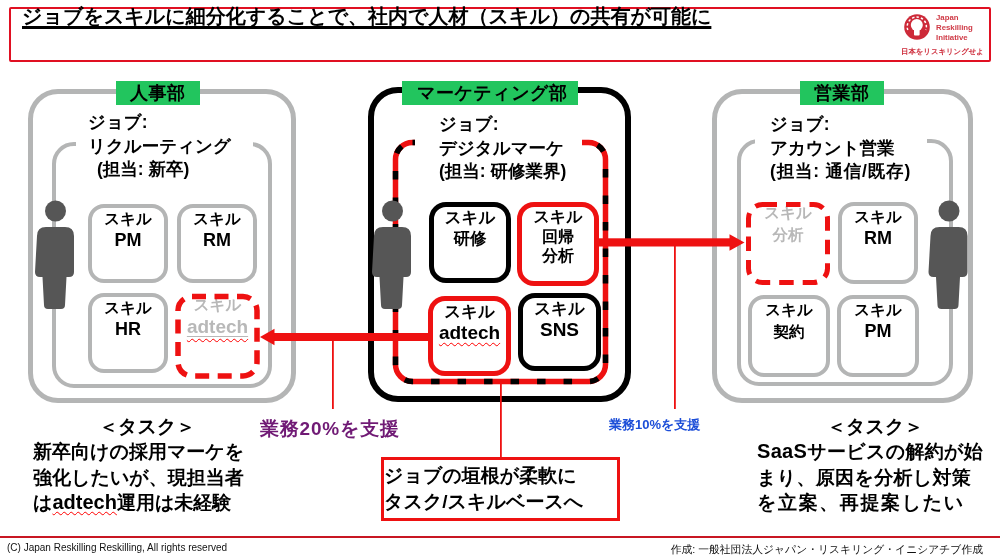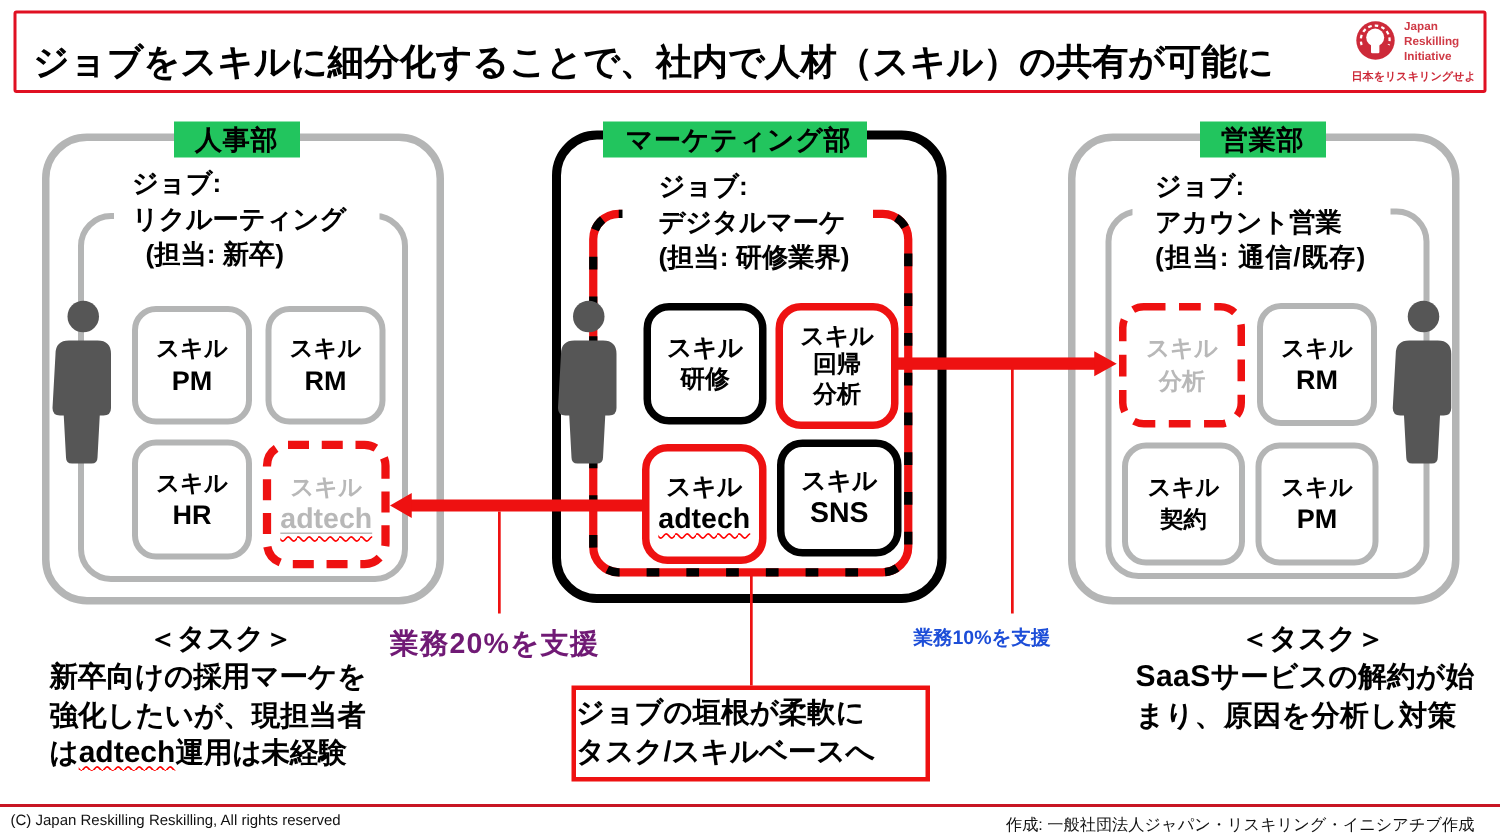--- a/index.html
+++ b/index.html
@@ -6,27 +6,27 @@
 body{font-family:"Liberation Sans",sans-serif;color:#000}
 #page{position:relative;width:1000px;height:559px;background:#fff}
 .abs{position:absolute}
 .b{font-weight:bold}
 .rrect{position:absolute;border-style:solid;background:#fff}
 .gray{border-color:#b4b5b5}
 .lbl{position:absolute;background:#22c55e;font-weight:bold;white-space:nowrap;z-index:3;padding:0 8px}
 .job{position:absolute;background:#fff;font-weight:bold;z-index:3;white-space:nowrap;line-height:23.5px;font-size:17.5px}
 .lt{font-size:18px}
 .lt2{font-size:20px}
-.skill{position:absolute;background:#fff;font-weight:bold;text-align:center;z-index:2;font-size:15.5px;line-height:21.5px;display:flex;flex-direction:column;justify-content:center}
+.skill{position:absolute;background:#fff;font-weight:bold;text-align:center;z-index:2;font-size:15.5px;line-height:21.5px;display:flex;flex-direction:column;}
 </style></head>
 <body>
 <div id="page">
 
 <div class="rrect" style="left:9px;top:7px;width:982px;height:54.5px;border-width:2.5px;border-color:#e01022;border-radius:2px"></div>
-<div class="abs b" style="left:22px;top:25px;font-size:24px;text-decoration-thickness:2.5px;text-underline-offset:3px">ジョブをスキルに細分化することで、社内で人材（スキル）の共有が可能に</div>
+<div class="abs b" style="left:22px;top:3px;font-size:20px;text-decoration:underline;text-decoration-thickness:2.5px;text-underline-offset:3px">ジョブをスキルに細分化することで、社内で人材（スキル）の共有が可能に</div>
 
 <div class="rrect gray" style="left:28px;top:89px;width:268px;height:314px;border-width:5px;border-radius:30px"></div>
 <div class="rrect gray" style="left:52px;top:142px;width:220px;height:246px;border-width:4px;border-radius:22px"></div>
 <div class="lbl" style="left:116px;top:81px;font-size:18px;letter-spacing:0.5px;padding:0 14px">人事部</div>
 <div class="job" style="left:76px;top:111px;padding:0 22px 0 12px">ジョブ:<br>リクルーティング<br><span style="margin-left:9px">(担当: 新卒)</span></div>
 <div class="skill" style="left:88px;top:204px;width:80px;height:79px;border:4px solid #b4b5b5;border-radius:16px">スキル<br><span class="lt">PM</span></div>
 <div class="skill" style="left:177px;top:204px;width:80px;height:79px;border:4px solid #b4b5b5;border-radius:16px">スキル<br><span class="lt">RM</span></div>
 <div class="skill" style="left:88px;top:293px;width:80px;height:80px;border:4px solid #b4b5b5;border-radius:16px">スキル<br><span class="lt">HR</span></div>
 <div class="skill" style="left:176px;top:294px;width:83px;height:84px;color:#b8b8b8;border-radius:16px">スキル<br><span style="text-decoration:underline;text-decoration-thickness:1px;text-underline-offset:2.5px;font-size:19px"><span style="text-decoration:underline wavy #f00;text-decoration-thickness:1px;text-underline-offset:5px">adtech</span></span></div>
 
@@ -47,21 +47,21 @@
 <div class="lbl" style="left:800px;top:81px;font-size:18px;letter-spacing:0.5px;padding:0 14px">営業部</div>
 <div class="job" style="left:755px;top:113px;padding:0 16px 0 15px">ジョブ:<br>アカウント営業<br><span style="letter-spacing:0.8px">(担当: 通信/既存)</span></div>
 <div class="skill" style="left:746px;top:202px;width:84px;height:83px;color:#b8b8b8;border-radius:16px">スキル<br>分析</div>
 <div class="skill" style="left:838px;top:202px;width:80px;height:82px;border:4px solid #b4b5b5;border-radius:16px">スキル<br><span class="lt">RM</span></div>
 <div class="skill" style="left:748px;top:295px;width:82px;height:82px;border:4px solid #b4b5b5;border-radius:16px">スキル<br>契約</div>
 <div class="skill" style="left:837px;top:295px;width:82px;height:82px;border:4px solid #b4b5b5;border-radius:16px">スキル<br><span class="lt">PM</span></div>
 
 <div class="abs b" style="left:260px;top:416px;font-size:19px;letter-spacing:0.8px;color:#701a75">業務20%を支援</div>
 <div class="abs b" style="left:609px;top:416px;font-size:13px;color:#1d4ed8">業務10%を支援</div>
 <div class="abs b" style="left:33px;top:414px;font-size:19px;line-height:25.3px;white-space:nowrap"><div style="margin-left:66px">＜タスク＞</div>新卒向けの採用マーケを<br>強化したいが、現担当者<br>は<span class="lt2" style="text-decoration:underline wavy #f00;text-decoration-thickness:1px;text-underline-offset:2px">adtech</span>運用は未経験</div>
-<div class="abs b" style="left:757px;top:414px;font-size:19px;line-height:25.3px;letter-spacing:0.3px;white-space:nowrap"><div style="margin-left:70px;letter-spacing:0">＜タスク＞</div><span class="lt2">SaaS</span>サービスの解約が始<br>まり、原因を分析し対策<br></div>
+<div class="abs b" style="left:757px;top:414px;font-size:19px;line-height:25.3px;letter-spacing:0.3px;white-space:nowrap"><div style="margin-left:70px;letter-spacing:0">＜タスク＞</div><span class="lt2">SaaS</span>サービスの解約が始<br>まり、原因を分析し対策<br><span style="letter-spacing:1.6px">を立案、再提案したい</span></div>
 <div class="abs b" style="left:381px;top:457px;width:239px;height:64px;border:3px solid #ee1111;text-align:left;font-size:19px;line-height:26px;padding-top:3px">ジョブの垣根が柔軟に<br>タスク/スキルベースへ</div>
 
 <div class="abs" style="left:0;top:536px;width:1000px;height:2px;background:#c81623"></div>
 <div class="abs" style="left:7px;top:542px;font-size:10px;color:#111">(C) Japan Reskilling Reskilling, All rights reserved</div>
 <div class="abs" style="right:17px;top:543px;font-size:10.8px;color:#111">作成: 一般社団法人ジャパン・リスキリング・イニシアチブ作成</div>
 
 <svg class="abs" style="left:0;top:0;z-index:4" width="1000" height="559" viewBox="0 0 1000 559">
 
 <rect x="178" y="296.5" width="79" height="79.5" rx="14" fill="none" stroke="#ee1111" stroke-width="5.5" stroke-dasharray="14 8.5"></rect>
 <rect x="748.5" y="204.5" width="79" height="78" rx="14" fill="none" stroke="#ee1111" stroke-width="5" stroke-dasharray="14.5 9"></rect>

